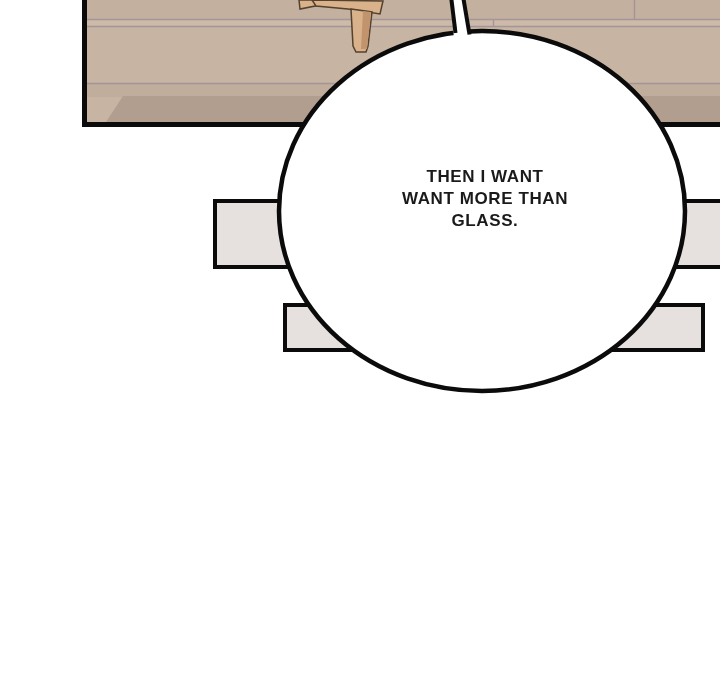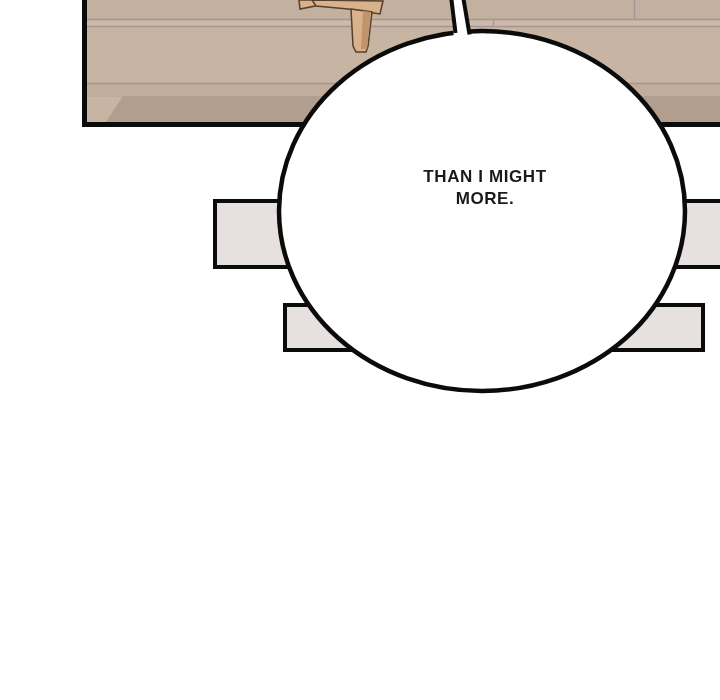--- a/index.html
+++ b/index.html
@@ -77,17 +77,18 @@
 
     <g>
       <ellipse cx="482" cy="211" rx="203" ry="180" stroke-width="4.5" fill="#ffffff" stroke="#0b0b0b"></ellipse>
       <polygon points="451,-4 463,-4 470,40 454,40" stroke="none" fill="#ffffff"></polygon>
       <path d="M 451,-4 L 455.5,33" fill="none" stroke-width="4" stroke="#0b0b0b"></path>
       <path d="M 463,-4 L 469.5,34.5" fill="none" stroke-width="4" stroke="#0b0b0b"></path>
     </g>
   </svg>
 
   <div class="speech-text">
-    <div>THAN I MIGHT</div>
-    <div>MORE.</div>
+    <div>THEN I WANT</div>
+    <div>WANT MORE THAN</div>
+    <div>GLASS.</div>
   </div>
 
 </div>
 
 </body></html>

